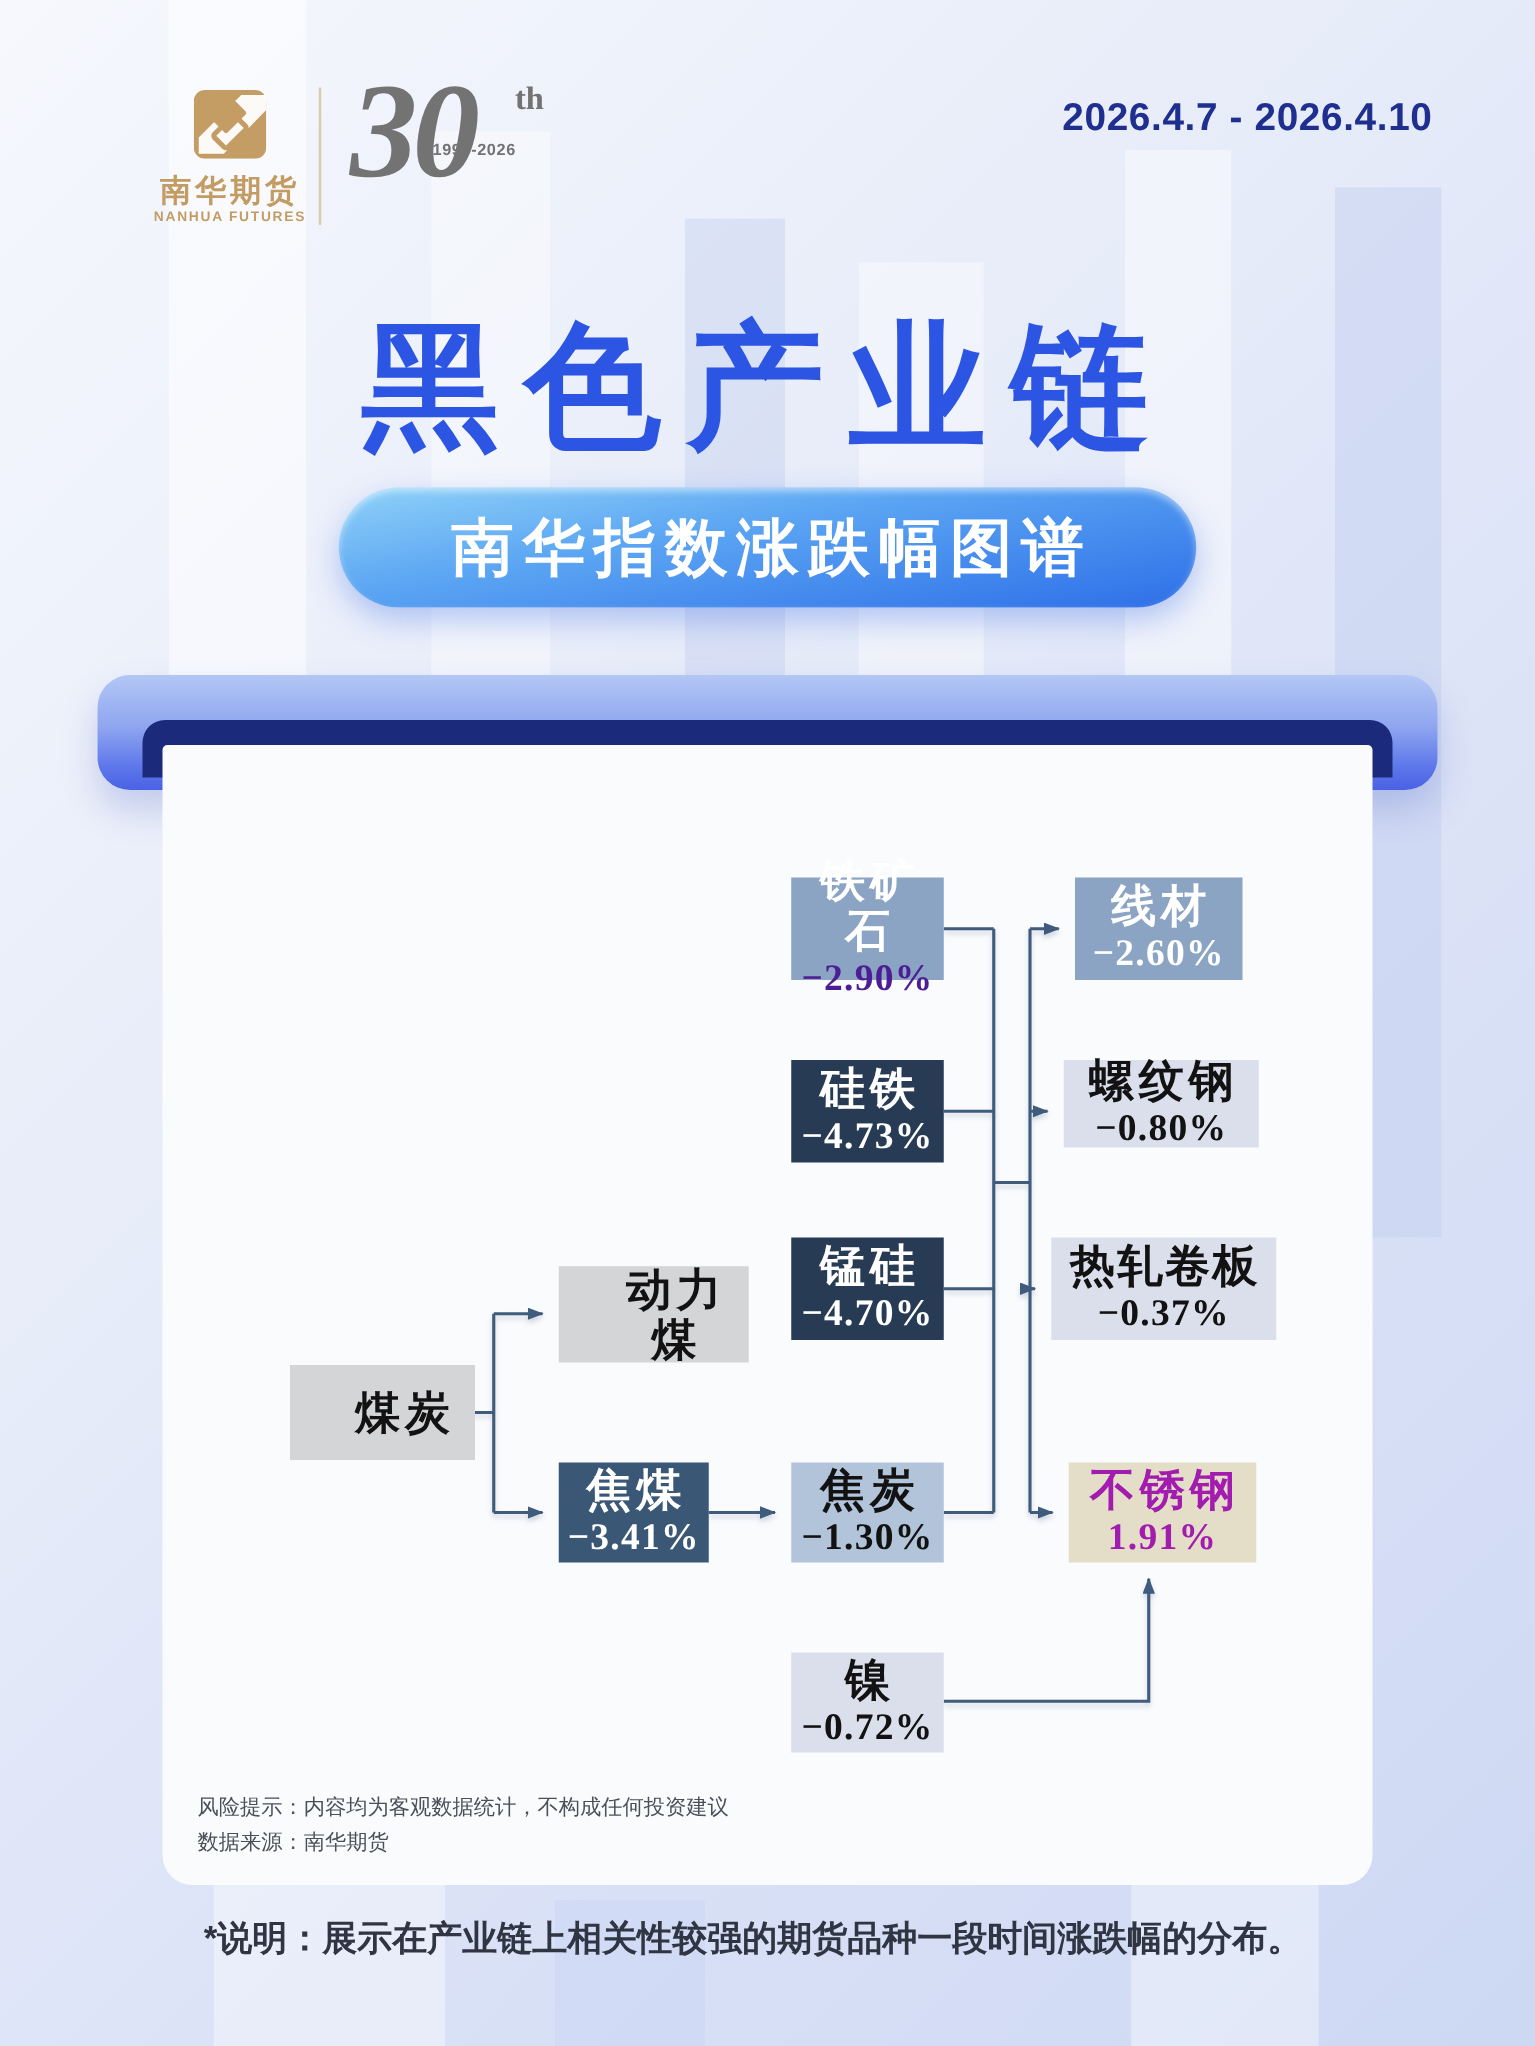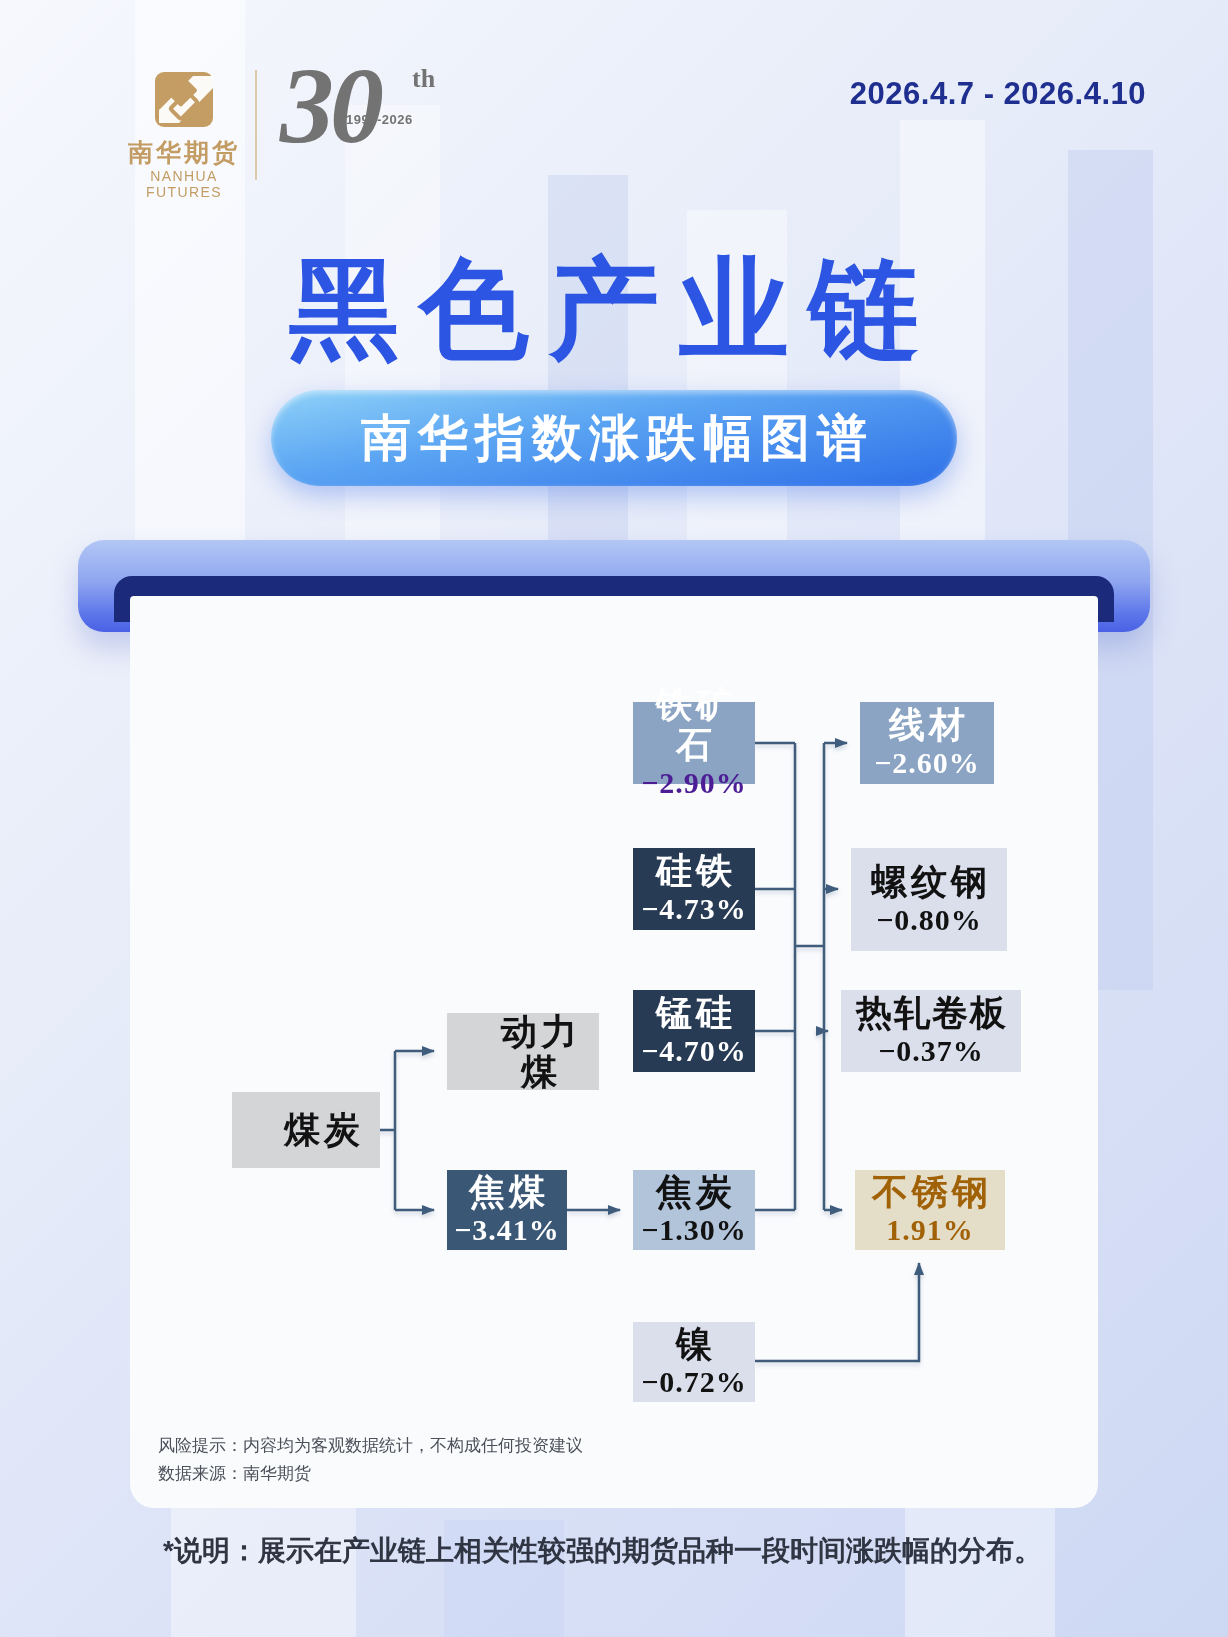--- a/index.html
+++ b/index.html
@@ -6,21 +6,21 @@
   body{width:1228px;height:1637px;position:relative;overflow:hidden;
        font-family:"Liberation Sans","DejaVu Sans",sans-serif;
        background:linear-gradient(135deg,#F6F8FD 0%,#E7ECF9 38%,#DCE3F7 62%,#CDD8F3 100%);}
   .stripe{position:absolute;pointer-events:none;}
   
   .logo-wrap{position:absolute;left:120px;top:60px;width:360px;height:130px;}
   .logo-icon{position:absolute;left:35px;top:12px;width:58px;height:55px;}
   .brand-cn{position:absolute;left:0px;top:76px;width:128px;text-align:center;
             color:#C39C63;font-size:25px;font-weight:bold;letter-spacing:3px;}
   .brand-en{position:absolute;left:0px;top:108px;width:128px;text-align:center;
-            color:#C39C63;font-size:14px;font-weight:normal;letter-spacing:1.4px;}
+            color:#C39C63;font-size:11px;font-weight:bold;letter-spacing:1.4px;}
   .logo-divider{position:absolute;left:135px;top:10px;width:2px;height:110px;background:#DCCAA9;}
   .anniv{position:absolute;left:160px;top:-14px;width:200px;height:140px;color:#737373;}
   .anniv-30{position:absolute;left:0;top:0;font-family:"Liberation Serif","DejaVu Serif",serif;
             font-style:italic;font-weight:bold;font-size:108px;line-height:120px;letter-spacing:-4px;}
   .anniv-th{position:absolute;left:132px;top:18px;font-family:"Liberation Serif","DejaVu Serif",serif;
             font-weight:bold;font-size:26px;}
   .anniv-years{position:absolute;left:66px;top:66px;font-size:13px;font-weight:bold;letter-spacing:.5px;}
   .date-range{position:absolute;right:82px;top:76px;font-size:31px;font-weight:bold;
               color:#1F2F8F;letter-spacing:.5px;}
   .main-title{position:absolute;left:0;top:236px;width:1228px;text-align:center;
@@ -44,32 +44,32 @@
         font-family:"Liberation Serif","DejaVu Serif",serif;text-align:center;}
   .nlabel{font-weight:bold;font-size:36px;line-height:40px;letter-spacing:4px;padding-left:4px;}
   .nvalue{font-weight:bold;font-size:30px;line-height:36px;letter-spacing:1px;}
   .nvalue:empty{display:none;}
   .st-gray{background:#D4D5D7;color:#121212;padding-left:32px;}
   .st-steel{background:#8BA4C3;color:#FFFFFF;}
   .st-darknavy{background:#273B54;color:#FFFFFF;}
   .st-midblue{background:#3A5776;color:#FFFFFF;}
   .st-lightblue{background:#B1C4DA;color:#121212;}
   .st-lavender{background:#DBDFEC;color:#121212;}
-  .st-beige{background:#E4DDC7;color:#a16207;}
+  .st-beige{background:#E4DDC7;color:#a21caf;}
   .val-black{color:#4c1d95;}
   .n-coal{left:232px;top:1092px;width:116px;height:76px;}
   .n-thermal{left:447px;top:1013px;width:120px;height:77px;}
   .n-cokingcoal{left:447px;top:1170px;width:120px;height:80px;}
   .n-ironore{left:633px;top:702px;width:122px;height:82px;}
   .n-ferrosilicon{left:633px;top:848px;width:122px;height:82px;}
   .n-silicomanganese{left:633px;top:990px;width:122px;height:82px;}
   .n-coke{left:633px;top:1170px;width:122px;height:80px;}
   .n-nickel{left:633px;top:1322px;width:122px;height:80px;}
   .n-wirerod{left:860px;top:702px;width:134px;height:82px;}
-  .n-rebar{left:851px;top:848px;width:156px;height:103px;}
+  .n-rebar{left:851px;top:848px;width:156px;height:70px;}
   .n-hrc{left:841px;top:990px;width:180px;height:82px;}
   .n-hrc .nlabel{letter-spacing:2px;padding-left:2px;}
   .n-stainless{left:855px;top:1170px;width:150px;height:80px;}
   .connectors{position:absolute;left:0;top:0;width:1228px;height:1637px;
               filter:drop-shadow(0 3px 2px rgba(60,80,120,.22));}
   
   .risk{position:absolute;left:158px;top:1432px;font-size:17px;line-height:28px;color:#4A4F58;}
   .note{position:absolute;left:163px;top:1528px;font-size:28px;line-height:45px;
         font-weight:bold;color:#2F3542;}
   .note .line2{padding-left:79px;}

